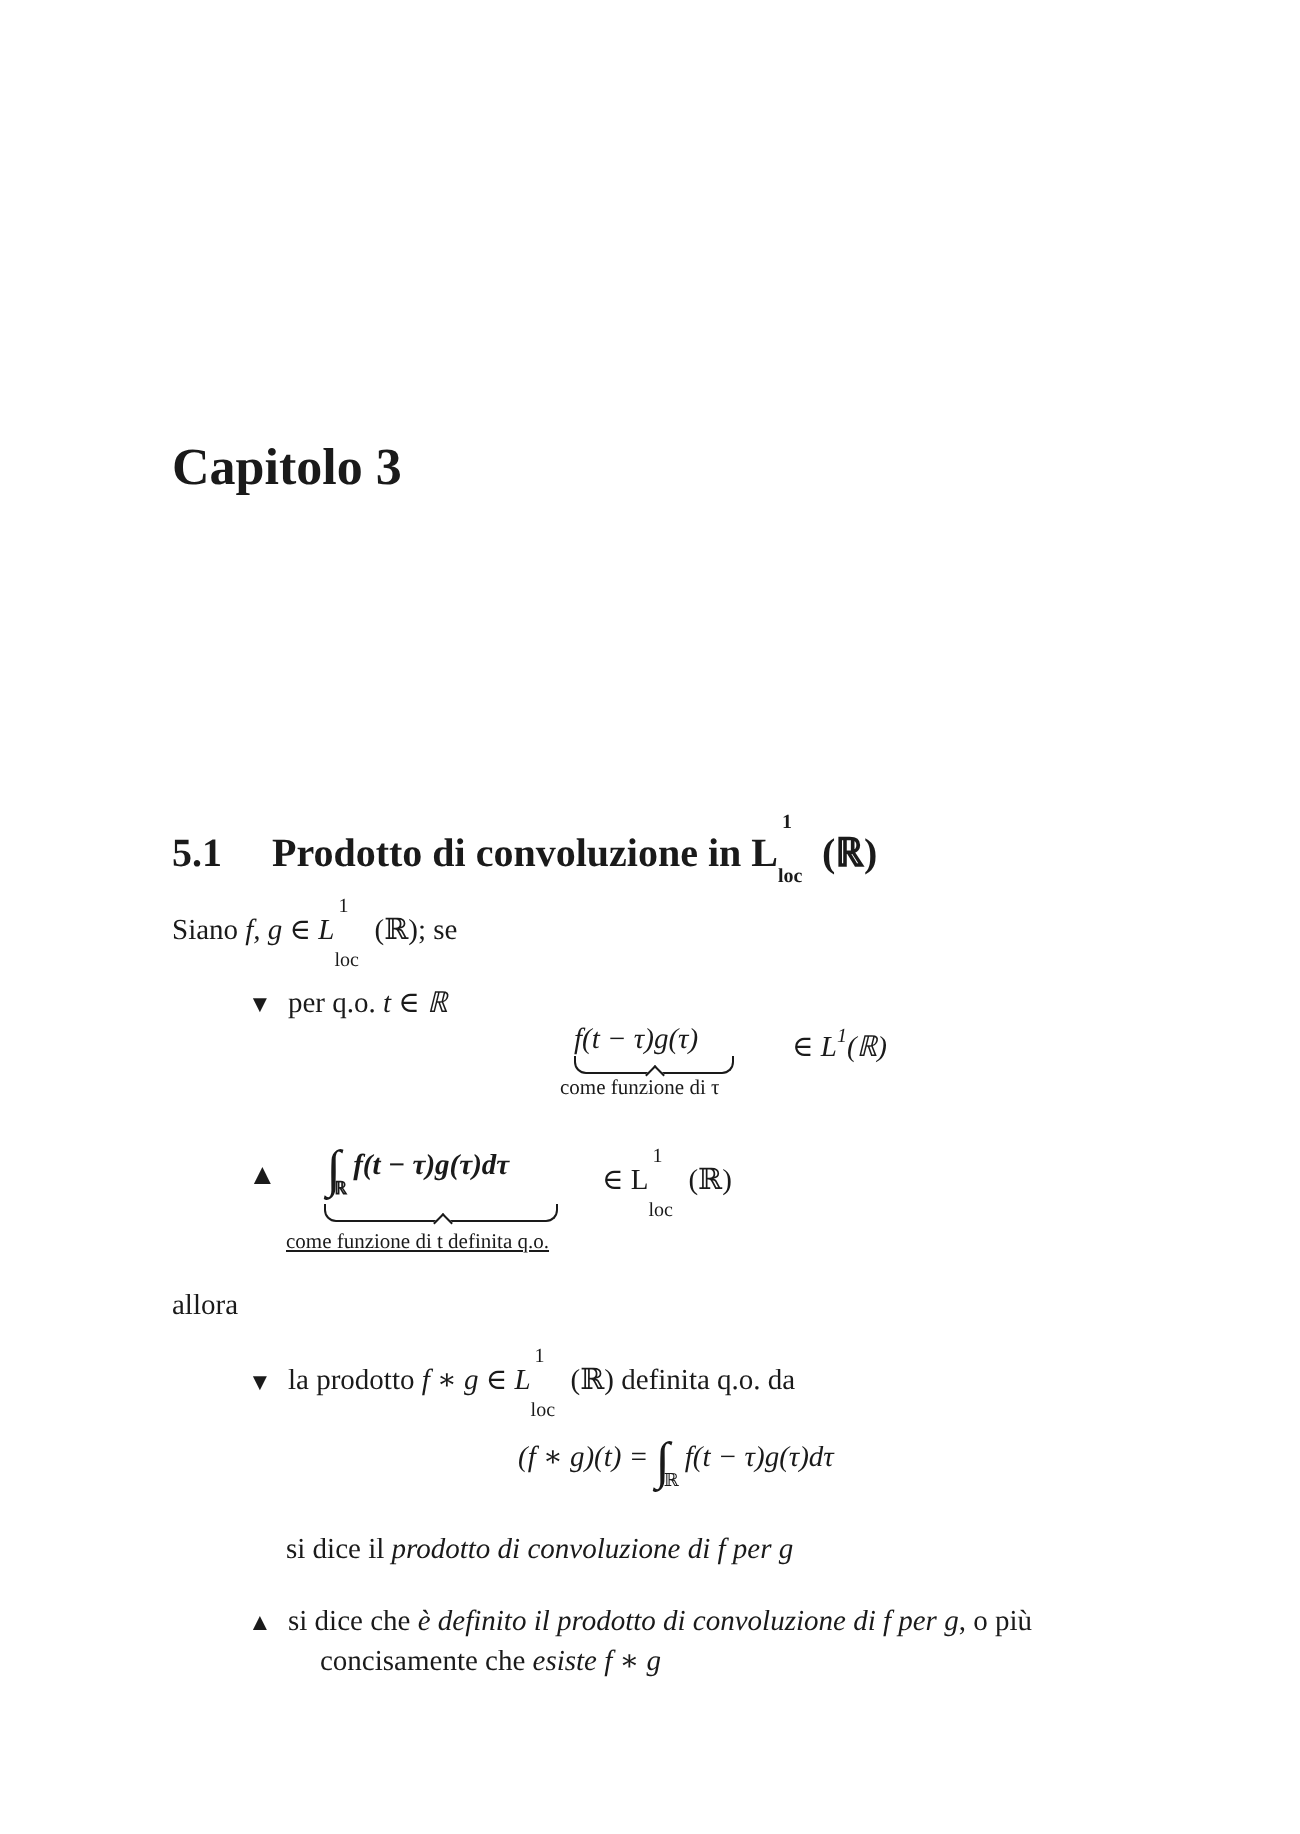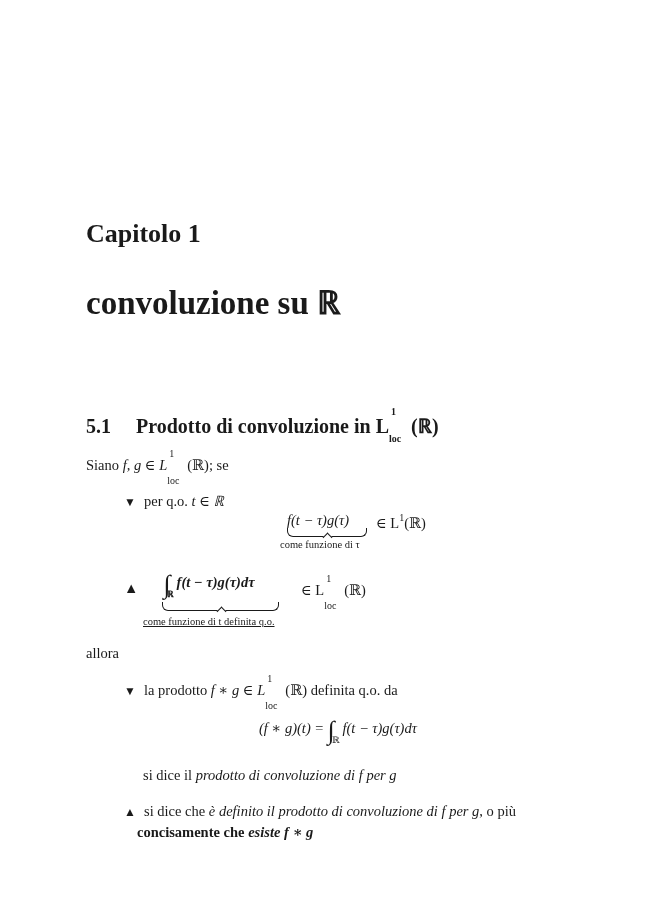--- a/index.html
+++ b/index.html
@@ -30,40 +30,39 @@
     content: ""; position: absolute; left: 50%; bottom: -5px; width: 6px; height: 6px;
     margin-left: -3px; border-left: 1.5px solid #1a1a1a; border-top: 1.5px solid #1a1a1a;
     transform: rotate(45deg); background: #fff; border-bottom: none; border-right: none;
   }
   .integral { font-size: 26px; font-style: italic; display: inline-block; vertical-align: -6px; }
   .int-sub { font-size: 9px; position: relative; left: -3px; top: 10px; }
 </style>
 </head>
 <body>
 
-<div class="abs chap-label">Capitolo 1</div>
+<div class="abs chap-label">Capitolo 3</div>
 
 <div class="abs chap-title">
-  <div>convoluzione su ℝ</div>
 </div>
 
 <div class="abs sec-title">
   <span class="sec-num">5.1</span><span>Prodotto di convoluzione in L</span><span class="subsup"><span class="s1">1</span><span class="s2">loc</span></span><span>(ℝ)</span>
 </div>
 
 <div class="abs body-text" style="left:86px; top:455px;">
   <span>Siano </span><span class="it">f, g ∈ L</span><span class="subsup" style="width:20px"><span class="s1">1</span><span class="s2">loc</span></span><span>(ℝ); se</span>
 </div>
 
 <div class="abs body-text" style="left:124px; top:490px;">
   <span class="bullet">▼</span><span>per q.o. </span><span class="it">t ∈ ℝ</span>
 </div>
 <div class="abs body-text it" style="left:287px; top:512px;">f(t − τ)g(τ)</div>
 <div class="brace" style="left:287px; top:528px; width:78px;"></div>
-<div class="abs body-text" style="left:376px; top:512px;">
+<div class="abs body-text" style="left:396px; top:512px;font-style:italic;">
   <span>∈ L</span><span class="sup">1</span><span>(ℝ)</span>
 </div>
 <div class="abs small" style="left:280px; top:539px;">come funzione di τ</div>
 
 <div class="abs body-text" style="left:124px; top:580px;">▲</div>
 <div class="abs body-text" style="left:163px; top:570px;font-weight:bold;">
   <span class="integral">∫</span><span class="int-sub">ℝ</span><span class="it">f(t − τ)g(τ)dτ</span>
 </div>
 <div class="brace" style="left:162px; top:602px; width:115px;"></div>
 <div class="abs body-text" style="left:301px; top:580px;">
@@ -80,15 +79,15 @@
   <span class="it">(f ∗ g)(t) =</span>
   <span class="integral">∫</span><span class="int-sub">ℝ</span><span class="it">f(t − τ)g(τ)dτ</span>
 </div>
 <div class="abs body-text" style="left:143px; top:767px;">
   <span>si dice il </span><span class="it">prodotto di convoluzione di f per g</span>
 </div>
 
 <div class="abs body-text" style="left:124px; top:803px;">
   <span class="bullet">▲</span><span>si dice che </span><span class="it">è definito il prodotto di convoluzione di f per g</span><span>, o più</span>
 </div>
-<div class="abs body-text" style="left:137px; top:823px;font-weight:bold;">
+<div class="abs body-text" style="left:160px; top:823px;">
   <span>concisamente che </span><span class="it">esiste f ∗ g</span>
 </div>
 
 </body></html>

